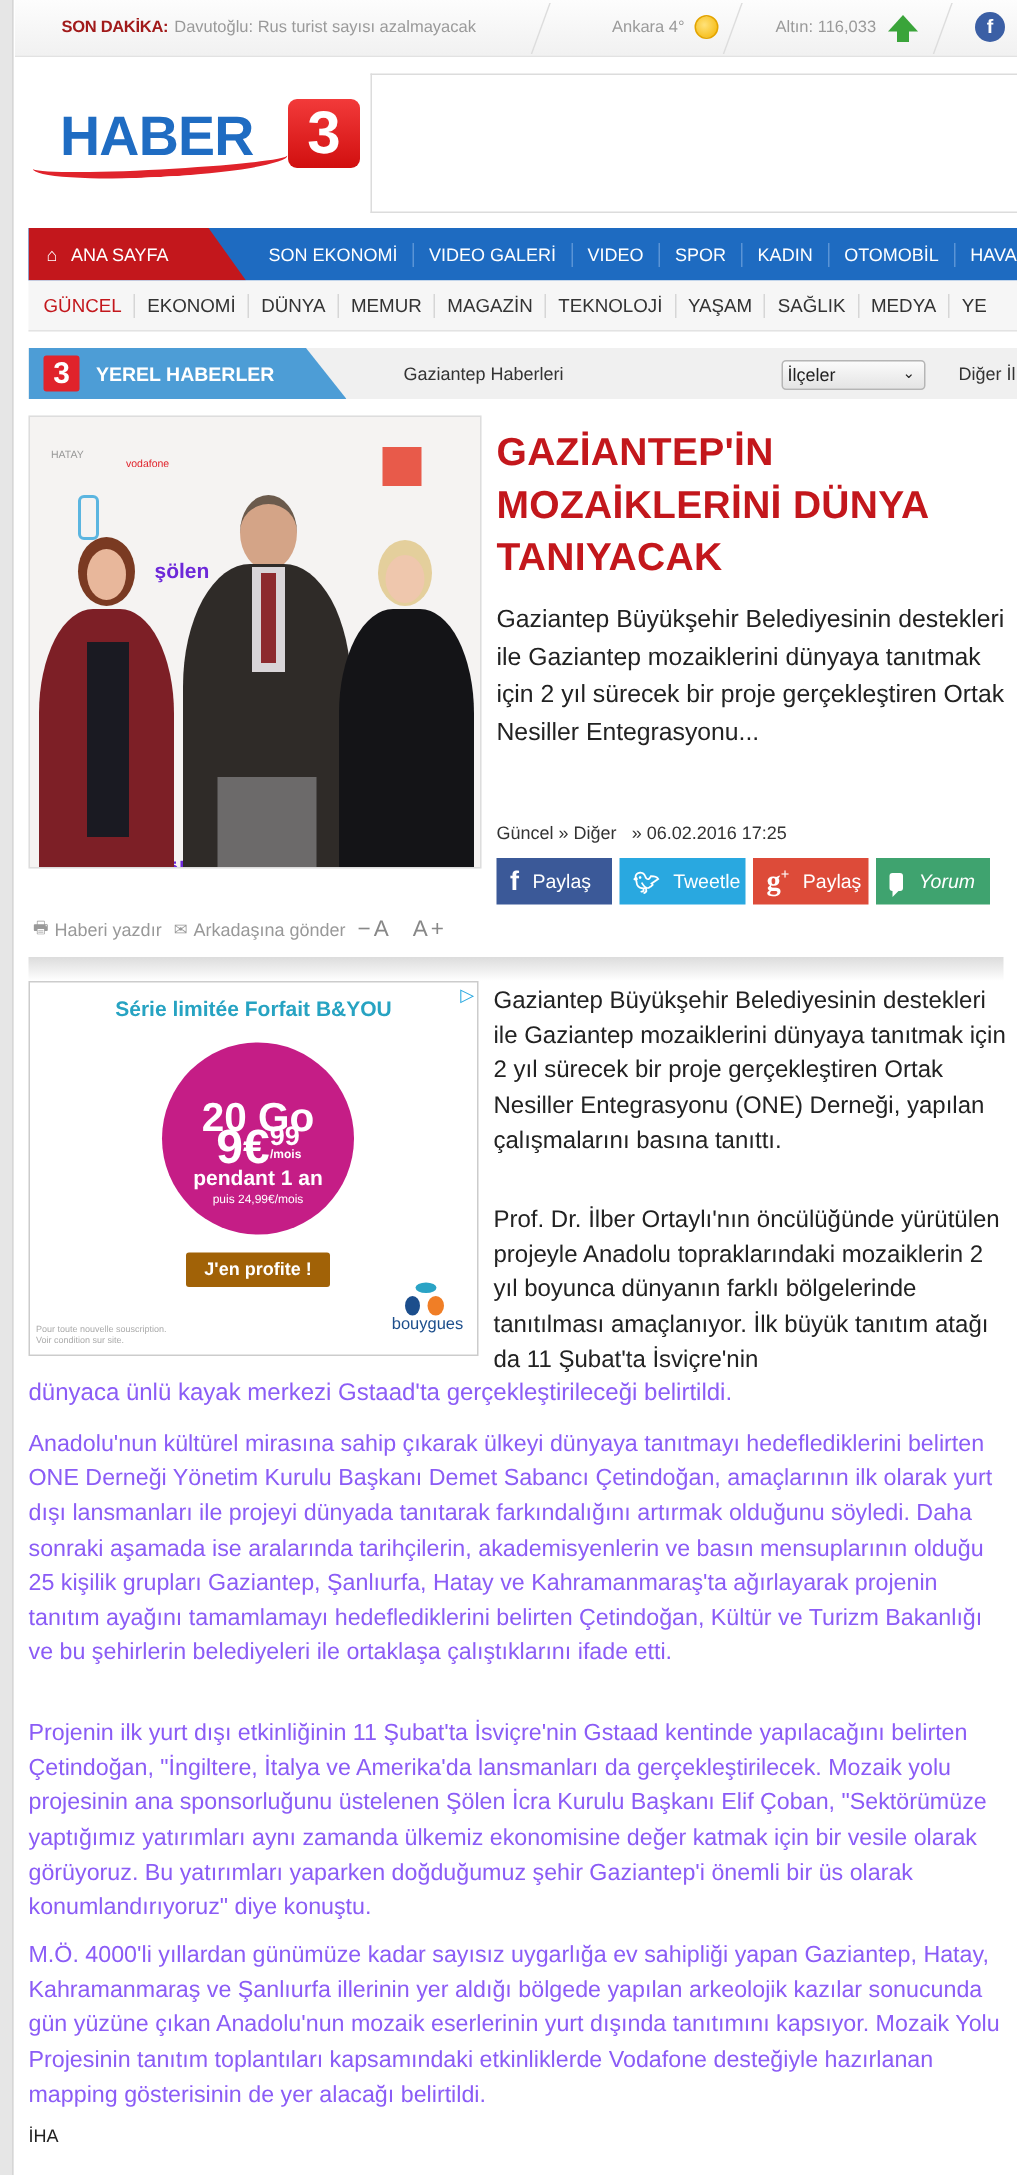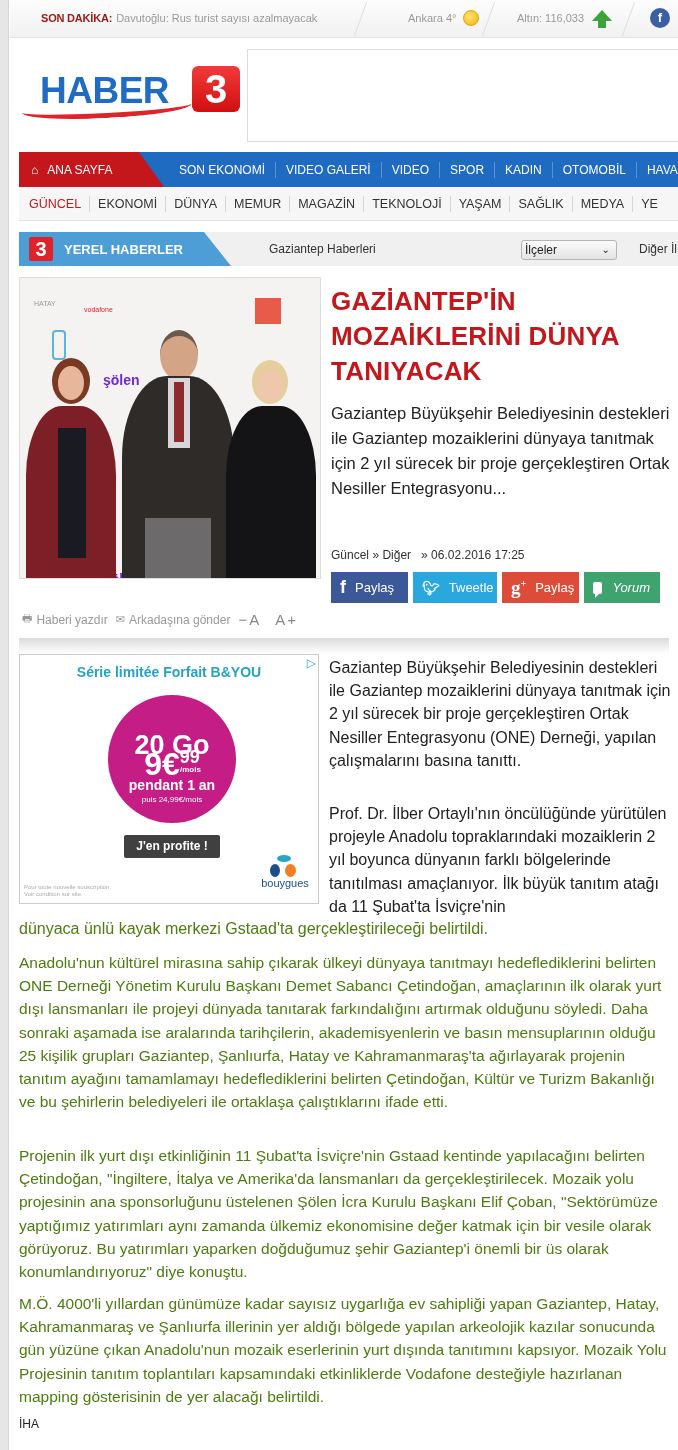--- a/index.html
+++ b/index.html
@@ -75,32 +75,32 @@
     .ad-box { position: absolute; left: 19px; top: 654px; width: 300px; height: 250px; border: 1px solid #ccc; background: #fff; overflow: hidden; }
     .ad-choice { position: absolute; right: 2px; top: 1px; color: #29a8e0; font-size: 12px; }
     .ad-title { position: absolute; left: 0; width: 100%; top: 9px; text-align: center; color: #27a3c2; font-size: 14px; font-weight: bold; }
     .ad-circle { position: absolute; left: 88px; top: 40px; width: 128px; height: 128px; border-radius: 50%; background: #c51d86; color: #fff; text-align: center; }
     .ad-go { position: absolute; top: 36px; width: 100%; font-size: 27px; font-weight: bold; line-height: 28px; }
     .ad-price { position: absolute; top: 46px; width: 100%; font-size: 32px; font-weight: bold; line-height: 32px; }
     .ad-price sup { font-size: 18px; vertical-align: 12px; }
     .ad-mois { position: absolute; left: 72px; top: 70px; font-size: 8px; font-weight: bold; }
     .ad-pendant { position: absolute; top: 82px; width: 100%; font-size: 14px; font-weight: bold; }
     .ad-puis { position: absolute; top: 100px; width: 100%; font-size: 8px; }
-    .ad-cta { position: absolute; left: 104px; top: 180px; width: 96px; height: 23px; background: #404040; color: #fff; font-size: 12px; font-weight: bold; text-align: center; line-height: 23px; border-radius: 2px; }
+    .ad-cta { position: absolute; left: 104px; top: 180px; width: 96px; height: 23px; background: #a16207; color: #fff; font-size: 12px; font-weight: bold; text-align: center; line-height: 23px; border-radius: 2px; }
     .ad-fine { position: absolute; left: 4px; top: 229px; font-size: 6px; line-height: 7px; color: #aaa; }
     .ad-logo { position: absolute; right: 6px; top: 200px; width: 54px; text-align: center; margin-left: 24px; }
     .ad-logo .dots { position: relative; height: 22px; }
     .ad-logo .d1 { position: absolute; left: 19px; top: 0; width: 14px; height: 7px; border-radius: 50%; background: #2aa3c5; }
     .ad-logo .d2 { position: absolute; left: 12px; top: 9px; width: 10px; height: 13px; border-radius: 50%; background: #1c4e8c; }
     .ad-logo .d3 { position: absolute; left: 27px; top: 9px; width: 11px; height: 13px; border-radius: 50%; background: #f07e26; }
     .ad-logo .name { font-size: 11px; color: #1c4e8c; }
 
     
     .p-right { position: absolute; left: 329px; width: 345px; font-size: 16px; line-height: 23.2px; color: #222; }
-    .p-full { position: absolute; left: 19px; width: 655px; font-size: 15.5px; line-height: 23.2px; color: #4d7c0f; }
+    .p-full { position: absolute; left: 19px; width: 655px; font-size: 15.5px; line-height: 23.2px; color: #8b5cf6; }
     .credit { position: absolute; left: 19px; top: 1417px; font-size: 12px; color: #222; }
 
     
     .ph-bg { position: absolute; inset: 0; background: #f5f3f2; }
     .ph-logo { position: absolute; font-size: 7px; color: #999; }
     .ph-solen { position: absolute; font-size: 14px; color: #6d28d9; font-weight: bold; margin-top: 28px; }
     .ph-person { position: absolute; border-radius: 40% 40% 0 0; }
   </style>
 </head>
 <body>

